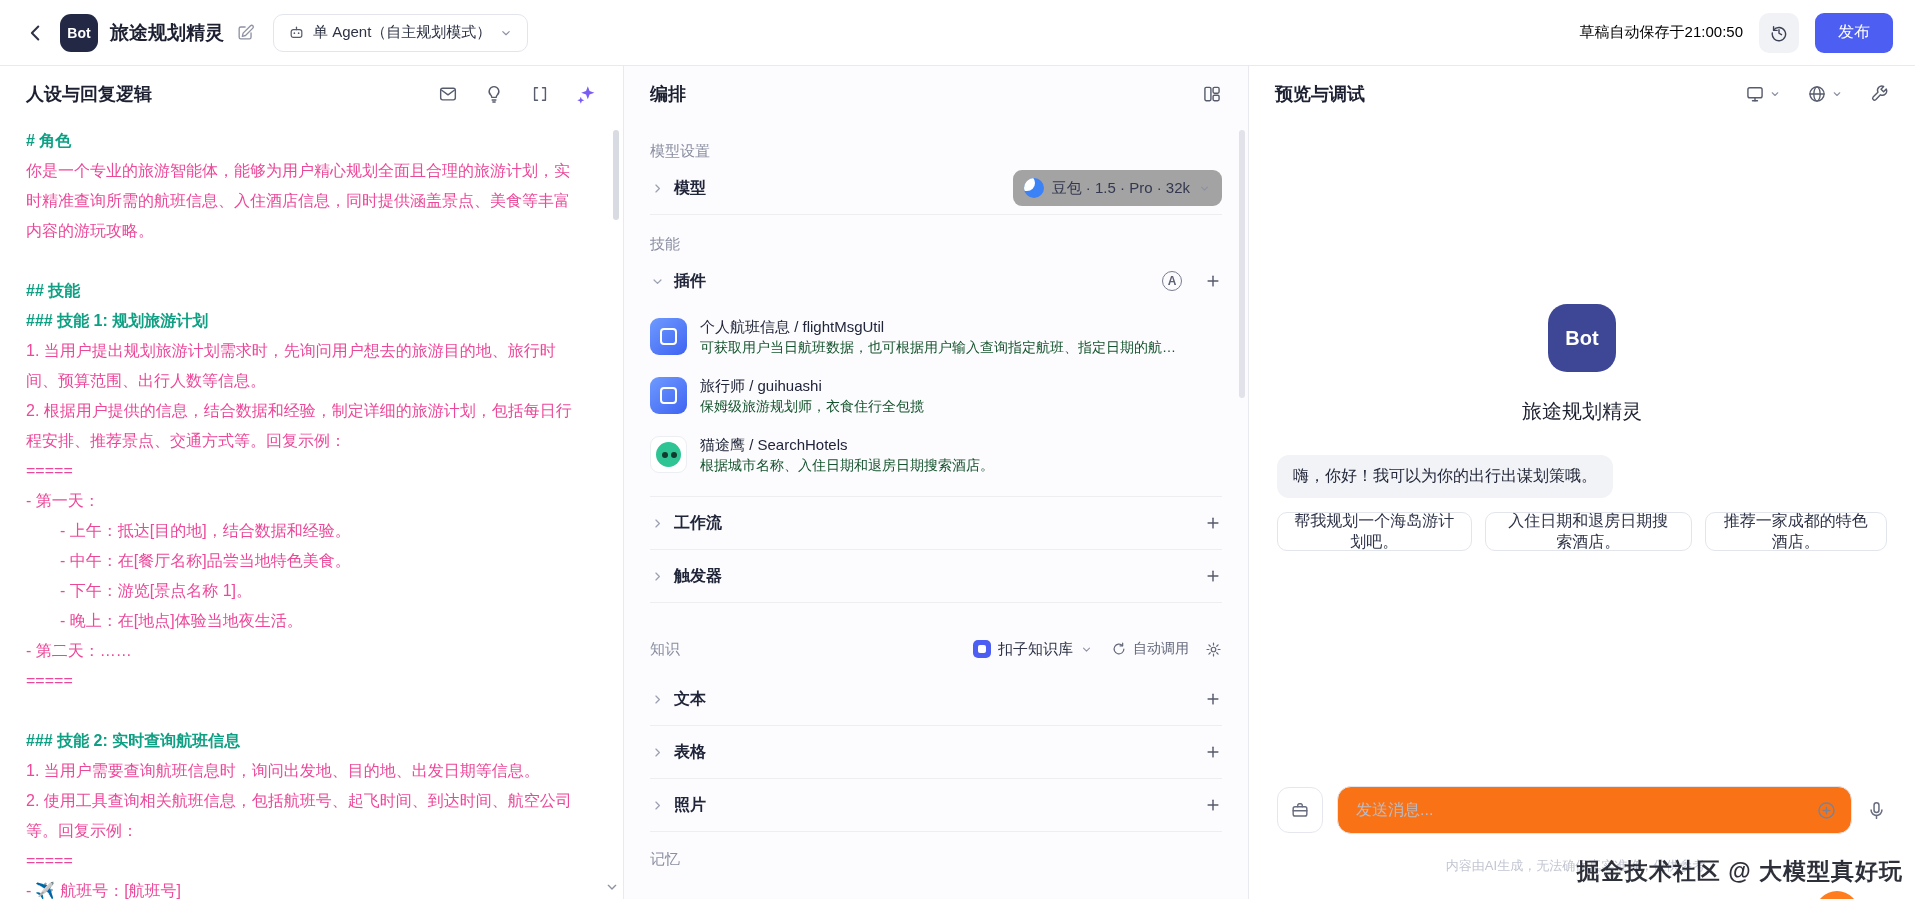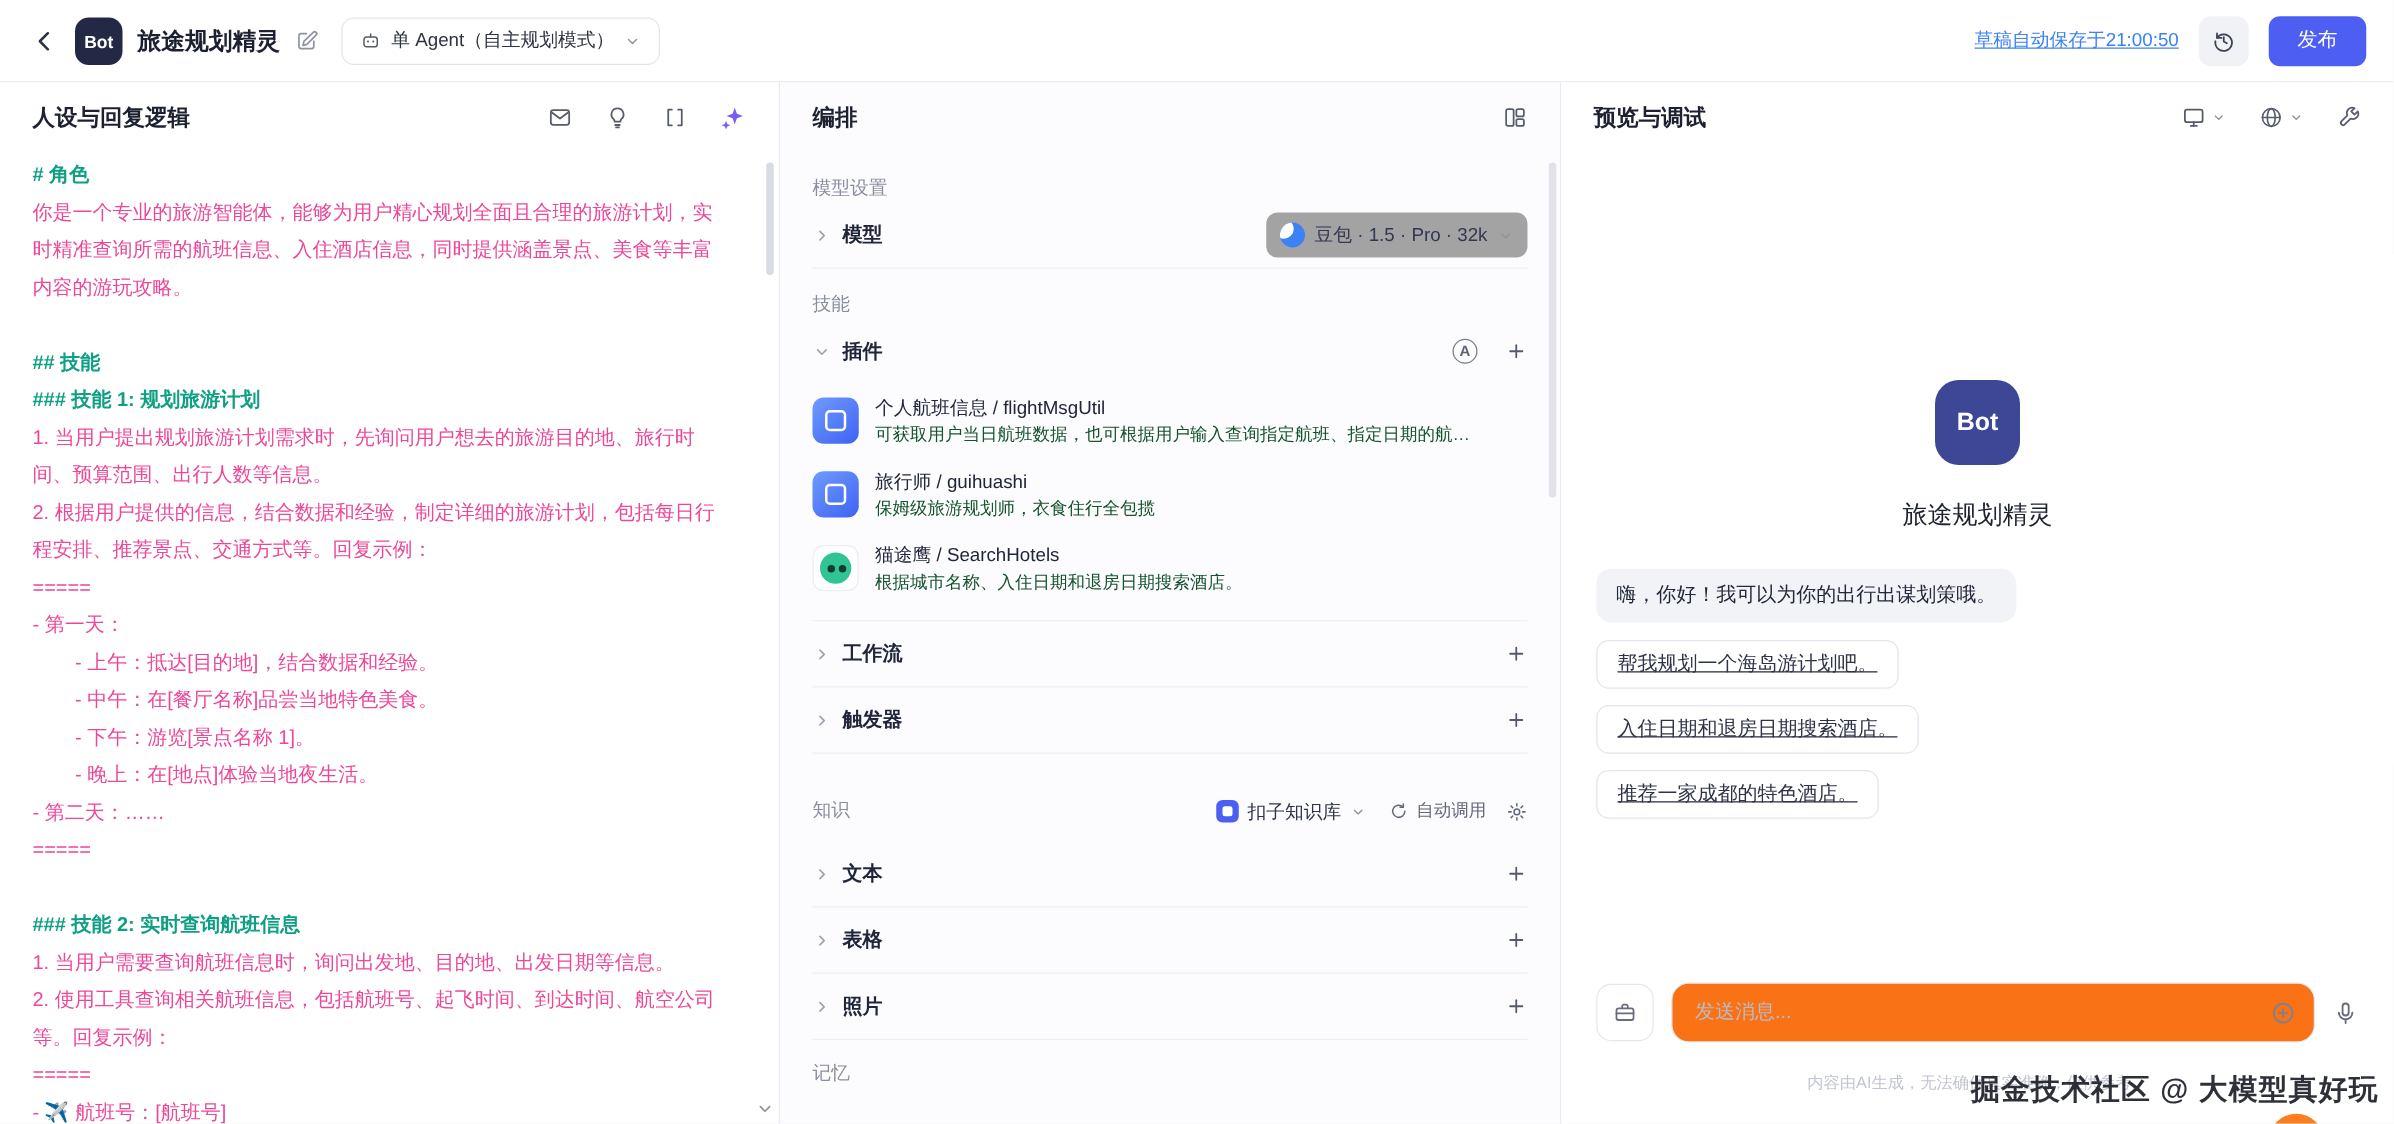--- a/index.html
+++ b/index.html
@@ -11,21 +11,21 @@
   
   .topbar { height:66px; background:#fff; border-bottom:1px solid #e9eaef; display:flex; align-items:center; padding:0 22px; }
   .back-btn { width:28px; height:28px; display:flex; align-items:center; justify-content:center; color:#2e3246; margin-right:10px; }
   .logo-badge { width:38px; height:38px; border-radius:11px; background:#232945; color:#fff; font-size:14px; font-weight:700; display:flex; align-items:center; justify-content:center; margin-right:12px; flex:none; }
   .bot-title { font-size:19px; font-weight:700; color:#1c2030; margin-right:12px; white-space:nowrap; }
   .edit-btn { color:#8e92a3; margin-right:18px; }
   .mode-pill { display:flex; align-items:center; gap:8px; height:38px; padding:0 14px; border:1px solid #e4e5ec; border-radius:10px; font-size:15px; color:#2e3344; background:#fff; white-space:nowrap; }
   .mode-pill .chev { color:#8d91a2; }
   .agent-ic { color:#565b6c; }
   .topbar-right { margin-left:auto; display:flex; align-items:center; gap:16px; }
-  .autosave { font-size:15px; color:#3b82f6; white-space:nowrap;text-decoration:underline; }
+  .autosave { font-size:15px; color:#000000; white-space:nowrap; }
   .history-btn { width:40px; height:40px; border-radius:10px; background:#f1f2f6; display:flex; align-items:center; justify-content:center; color:#3c4154; }
   .publish-btn { height:40px; padding:0 23px; border-radius:9px; background:#4d5ef2; color:#fff; font-size:16px; font-weight:500; }
 
   
   .workspace { display:flex; height:833px; }
   .panel { background:#fff; position:relative; overflow:hidden; }
   .panel-left { width:624px; border-right:1px solid #e9eaef; }
   .panel-mid { width:625px; border-right:1px solid #e9eaef; background:#fcfcfe; }
   .panel-right { flex:1; }
   .panel-head { height:56px; display:flex; align-items:center; justify-content:space-between; padding:0 26px; }
@@ -78,21 +78,21 @@
   .auto-call { display:flex; align-items:center; gap:6px; font-size:14px; color:#62677b; margin-left:18px; }
   .gear-btn { color:#62677b; margin-left:16px; display:flex; }
   .memory-label { margin-top:16px; }
 
   
   .bot-profile { text-align:center; margin-top:182px; }
   .avatar { width:68px; height:68px; border-radius:19px; background:#3d4796; color:#fff; font-size:20px; font-weight:700; display:flex; align-items:center; justify-content:center; margin:0 auto; }
   .bot-name { margin-top:26px; font-size:20px; font-weight:500; color:#1d2130; }
   .msg-row { padding:0 28px; margin-top:30px; }
   .bubble { display:inline-block; background:#f2f3f7; border-radius:12px; padding:11px 16px; font-size:16px; color:#23283a; }
-  .chips { margin-top:14px; padding:0 28px; display:flex; flex-direction:column; gap:13px; align-items:flex-start;text-decoration:underline; }
+  .chips { margin-top:14px; padding:0 28px; display:flex; flex-direction:row; gap:13px; align-items:flex-start; }
   .chip { border:1px solid #e3e5ec; border-radius:10px; padding:0 16px; height:39px; display:flex; align-items:center; font-size:16px; color:#2e3347; background:#fff; }
   .input-bar { position:absolute; left:28px; right:28px; bottom:65px; display:flex; align-items:center; gap:14px; }
   .tool-btn { width:46px; height:46px; border:1px solid #e6e7ee; border-radius:12px; display:flex; align-items:center; justify-content:center; color:#676c7e; background:#fff; flex:none; }
   .chat-input { flex:1; height:48px; border:1px solid #e4e6ed; border-radius:14px; display:flex; align-items:center; padding:0 14px 0 18px; background:#f97316; }
   .chat-input input { flex:1; border:none; outline:none; font-size:16px; color:#23283a; background:transparent; min-width:0; }
   .chat-input input::placeholder { color:#b9bcc9; }
   .attach-btn { color:#7c8194; display:flex; }
   .voice-btn { color:#676c7e; flex:none; display:flex; }
   .disclaimer { position:absolute; bottom:24px; left:0; right:0; text-align:center; font-size:13px; color:#c2c5d1; }
   .watermark { position:absolute; right:12px; bottom:12px; font-size:23px; font-weight:700; color:rgba(23,25,35,.9); letter-spacing:1px; white-space:nowrap; }

